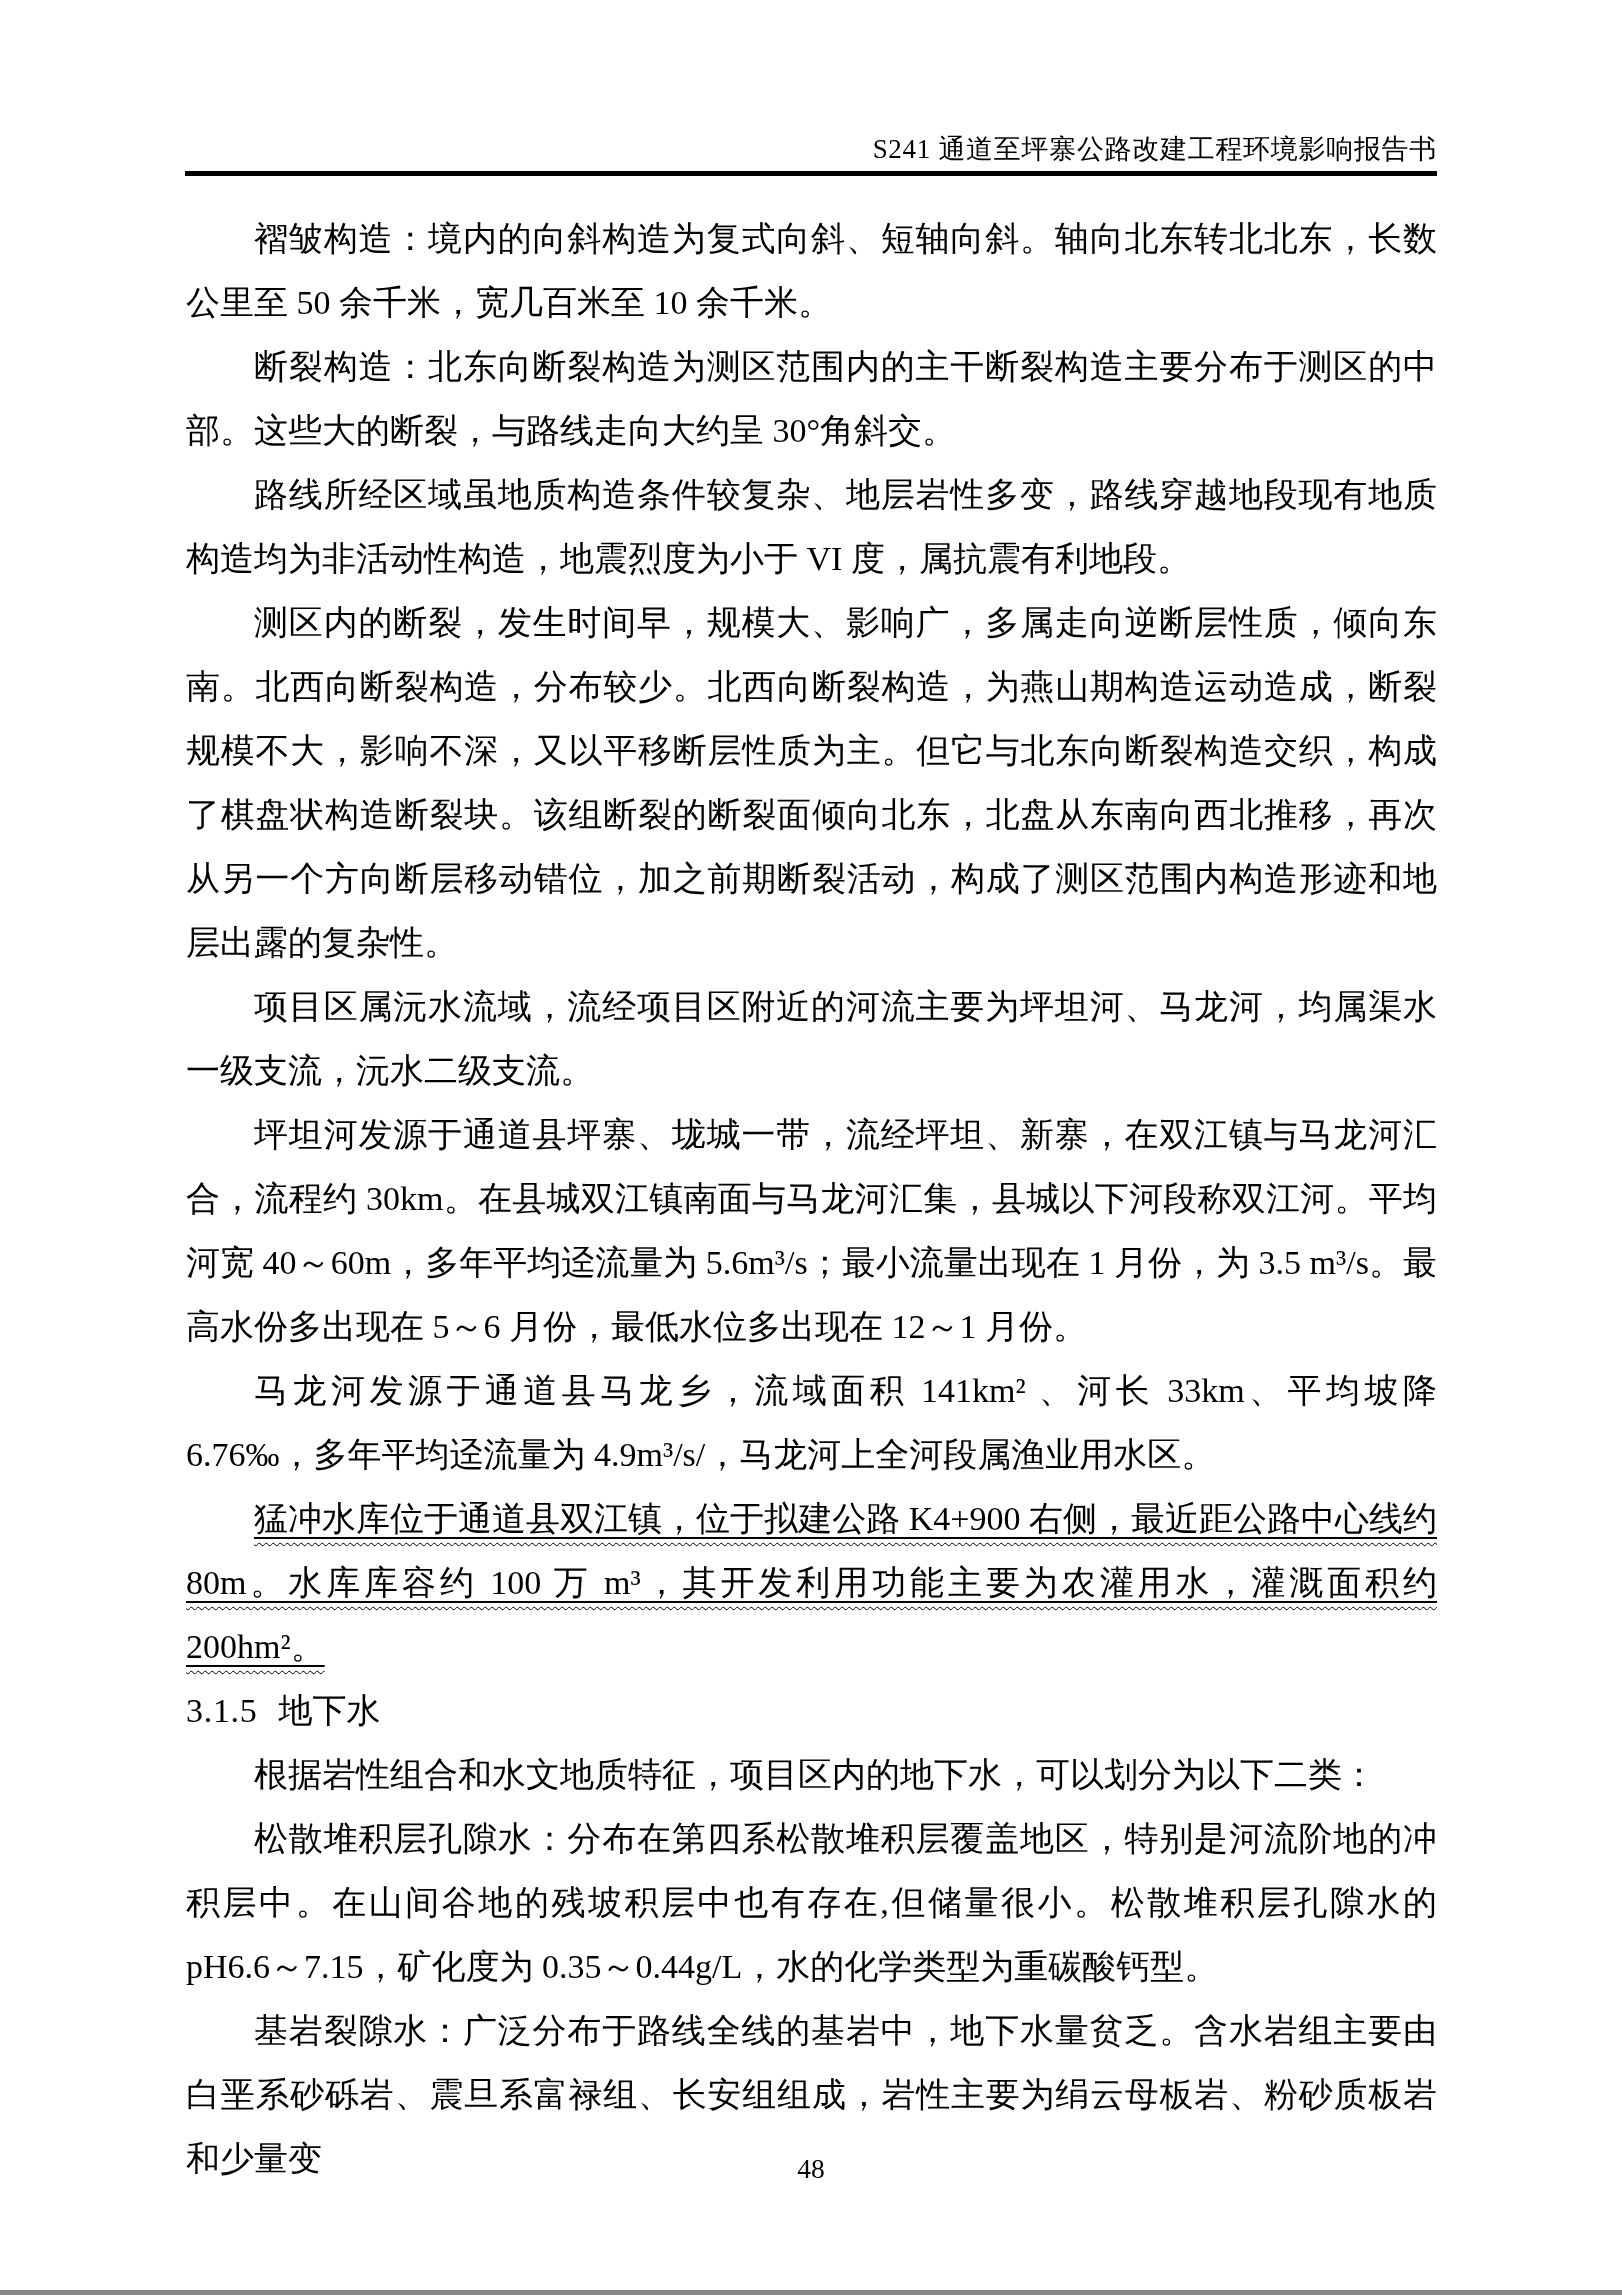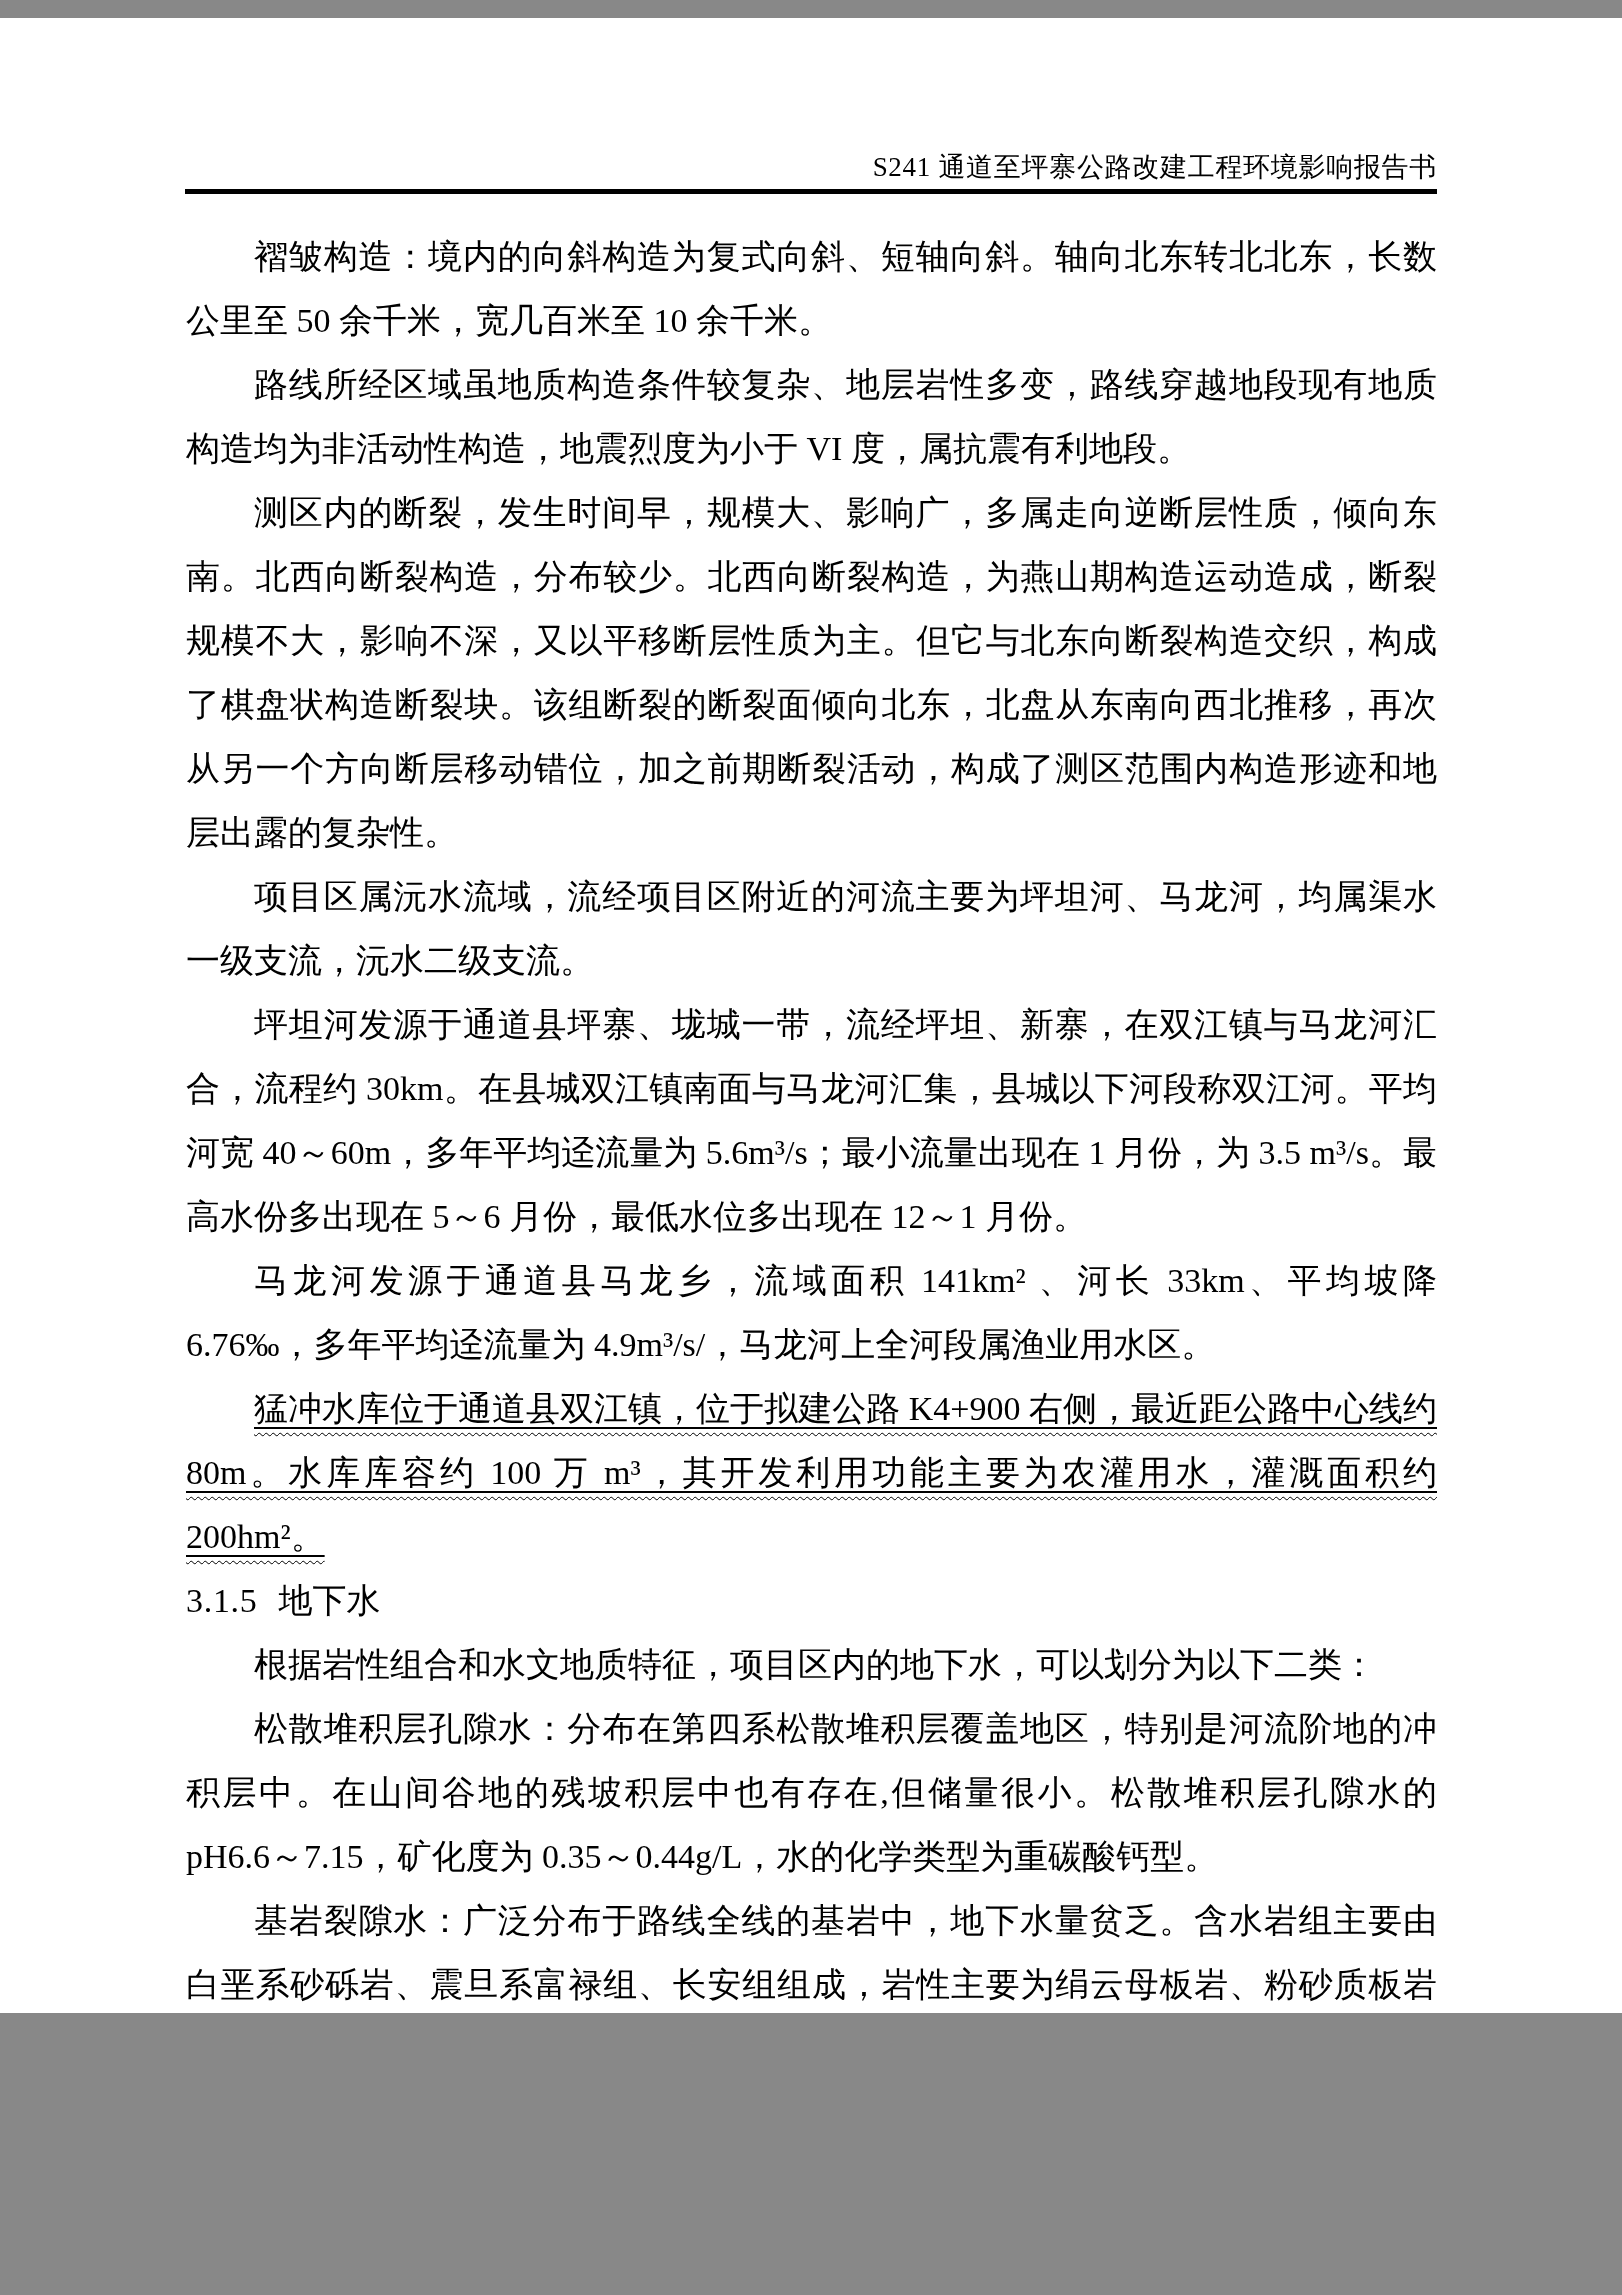--- a/index.html
+++ b/index.html
@@ -1,20 +1,20 @@
 <!DOCTYPE html>
 <html style="font-size:10.5px"><head>
 <meta charset="utf-8">
 <style>
   html, body { margin: 0; padding: 0; background: #888; }
   .page {
     position: relative;
     width: 1622px;
-    height: 1995px;
-    margin: 18px auto;
+    height: 2290px;
+    margin: 0 auto;
     background: #ffffff;
     color: #000000;
     font-family: "Liberation Serif", "DejaVu Serif", serif;
   }
   .page-header {
     position: absolute;
     top: 133px;
     left: 186px;
     width: 1251px;
     text-align: right;
@@ -76,20 +76,21 @@
 <div class="page">
 
   <div class="page-header">S241 通道至坪寨公路改建工程环境影响报告书</div>
 
   <div class="header-rule"></div>
 
   <div class="content">
 
     <p class="para">褶皱构造：境内的向斜构造为复式向斜、短轴向斜。轴向北东转北北东，长数公里至 50 余千米，宽几百米至 10 余千米。</p>
 
+    <p class="para">断裂构造：北东向断裂构造为测区范围内的主干断裂构造主要分布于测区的中部。这些大的断裂，与路线走向大约呈 30°角斜交。</p>
 
     <p class="para">路线所经区域虽地质构造条件较复杂、地层岩性多变，路线穿越地段现有地质构造均为非活动性构造，地震烈度为小于 VI 度，属抗震有利地段。</p>
 
     <p class="para">测区内的断裂，发生时间早，规模大、影响广，多属走向逆断层性质，倾向东南。北西向断裂构造，分布较少。北西向断裂构造，为燕山期构造运动造成，断裂规模不大，影响不深，又以平移断层性质为主。但它与北东向断裂构造交织，构成了棋盘状构造断裂块。该组断裂的断裂面倾向北东，北盘从东南向西北推移，再次从另一个方向断层移动错位，加之前期断裂活动，构成了测区范围内构造形迹和地层出露的复杂性。</p>
 
 
     <p class="para">项目区属沅水流域，流经项目区附近的河流主要为坪坦河、马龙河，均属渠水一级支流，沅水二级支流。</p>
 
     <p class="para">坪坦河发源于通道县坪寨、垅城一带，流经坪坦、新寨，在双江镇与马龙河汇合，流程约 30km。在县城双江镇南面与马龙河汇集，县城以下河段称双江河。平均河宽 40～60m，多年平均迳流量为 5.6m³/s；最小流量出现在 1 月份，为 3.5 m³/s。最高水份多出现在 5～6 月份，最低水位多出现在 12～1 月份。</p>
 

